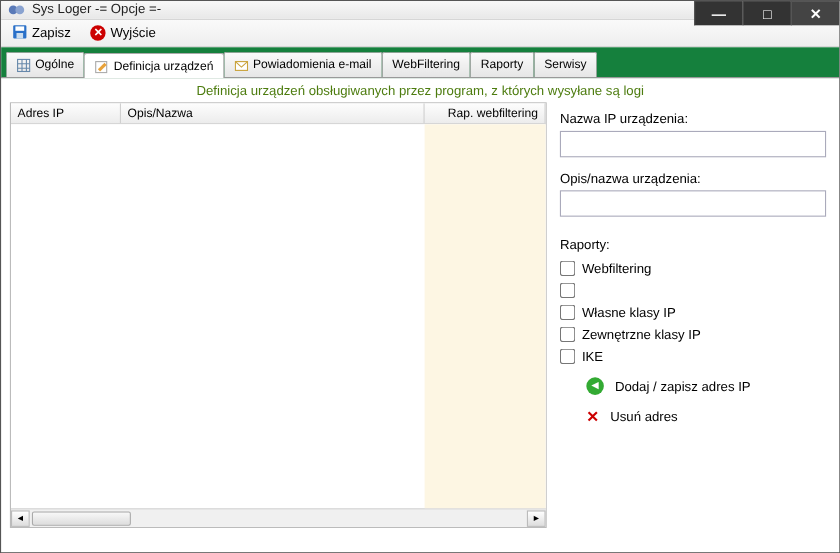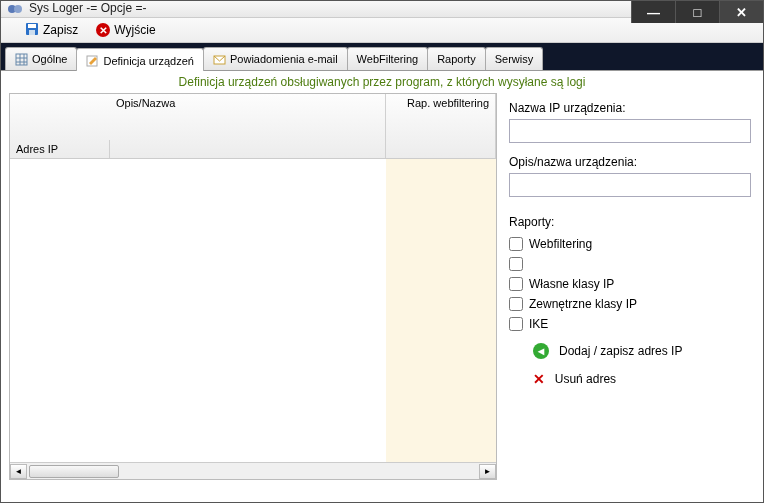--- a/index.html
+++ b/index.html
@@ -7,39 +7,39 @@
   
   
   .titlebar { height: 16px; background: linear-gradient(to bottom, #f8f8f8, #e8e8e8); display: flex; align-items: flex-start; padding-left: 6px; position: relative; }
   .titlebar .app-icon { width: 16px; height: 16px; margin-right: 6px; }
   .titlebar .title { font-size: 12px; color: #222; }
   .window-controls { position: absolute; right: 0; top: 0; display: flex; }
   .window-controls div { width: 44px; height: 22px; background: #333; color: #fff; display: flex; align-items: center; justify-content: center; font-size: 13px; font-weight: bold; border-left: 1px solid #555; cursor: pointer; }
   .window-controls .close { background: #444; }
   
   
-  .toolbar { height: 26px; background: linear-gradient(to bottom, #fafafa, #eee); border-top: 1px solid #ccc; border-bottom: 1px solid #ccc; display: flex; align-items: center; padding-left: 20px; gap: 10px; }
+  .toolbar { height: 26px; background: linear-gradient(to bottom, #fafafa, #eee); border-top: 1px solid #ccc; border-bottom: 1px solid #ccc; display: flex; align-items: center; padding-left: 6px; gap: 10px; }
   .toolbar .tbtn { display: flex; align-items: center; gap: 4px; padding: 2px 4px; cursor: pointer; font-size: 12px; }
   
   
-  .tabs { display: flex; background: #0f172a; border-bottom: 1px solid #999; padding-left: 4px; padding-top: 4px; gap: 0; }
+  .tabs { display: flex; background: #15803d; border-bottom: 1px solid #999; padding-left: 4px; padding-top: 4px; gap: 0; }
   .tab { padding: 4px 9px; border: 1px solid #aaa; border-bottom: none; background: linear-gradient(to bottom, #fafafa, #e6e6e6); font-size: 11px; cursor: pointer; border-radius: 3px 3px 0 0; display: flex; align-items: center; gap: 4px; margin-right: -1px; position: relative; }
   .tab.active { background: #fff; z-index: 2; top: 1px; padding-top: 5px; }
   .tab-icon { width: 13px; height: 13px; display: inline-block; }
   
   
   .content { padding: 4px 8px 4px 8px; height: calc(100% - 30px - 26px - 28px); }
   .description { color: #4d7c0f; text-align: center; font-size: 12px; margin-bottom: 4px; }
   .split { display: flex; height: calc(100% - 22px); gap: 8px; }
   
   
   .table-wrap { flex: 1; border: 1px solid #bbb; display: flex; flex-direction: column; background: #fff; }
   .table-head { display: flex; background: linear-gradient(to bottom, #fdfdfd, #ececec); border-bottom: 1px solid #ccc; }
   .table-head div { padding: 3px 6px; border-right: 1px solid #d0d0d0; font-size: 11px; }
-  .col-ip { width: 100px; margin-top: 46px; }
+  .col-ip { width: 100px; }
   .col-name { flex: 1; }
   .col-rap { width: 110px; text-align: right; }
   .table-body { flex: 1; background: #fff; position: relative; }
   .table-body::after { content: ""; position: absolute; right: 0; top: 0; bottom: 0; width: 110px; background: #fdf6e3; }
   .hscroll { height: 17px; background: #f0f0f0; border-top: 1px solid #ccc; display: flex; align-items: center; }
   .hscroll .btn { width: 17px; height: 15px; background: linear-gradient(#fff,#ddd); border: 1px solid #bbb; display: flex; align-items: center; justify-content: center; font-size: 8px; }
   .hscroll .thumb { width: 90px; height: 13px; background: linear-gradient(#f8f8f8,#ddd); border: 1px solid #aaa; border-radius: 2px; margin-left: 2px; }
   
   
   .form { width: 250px; padding: 2px 4px; font-size: 12px; }

